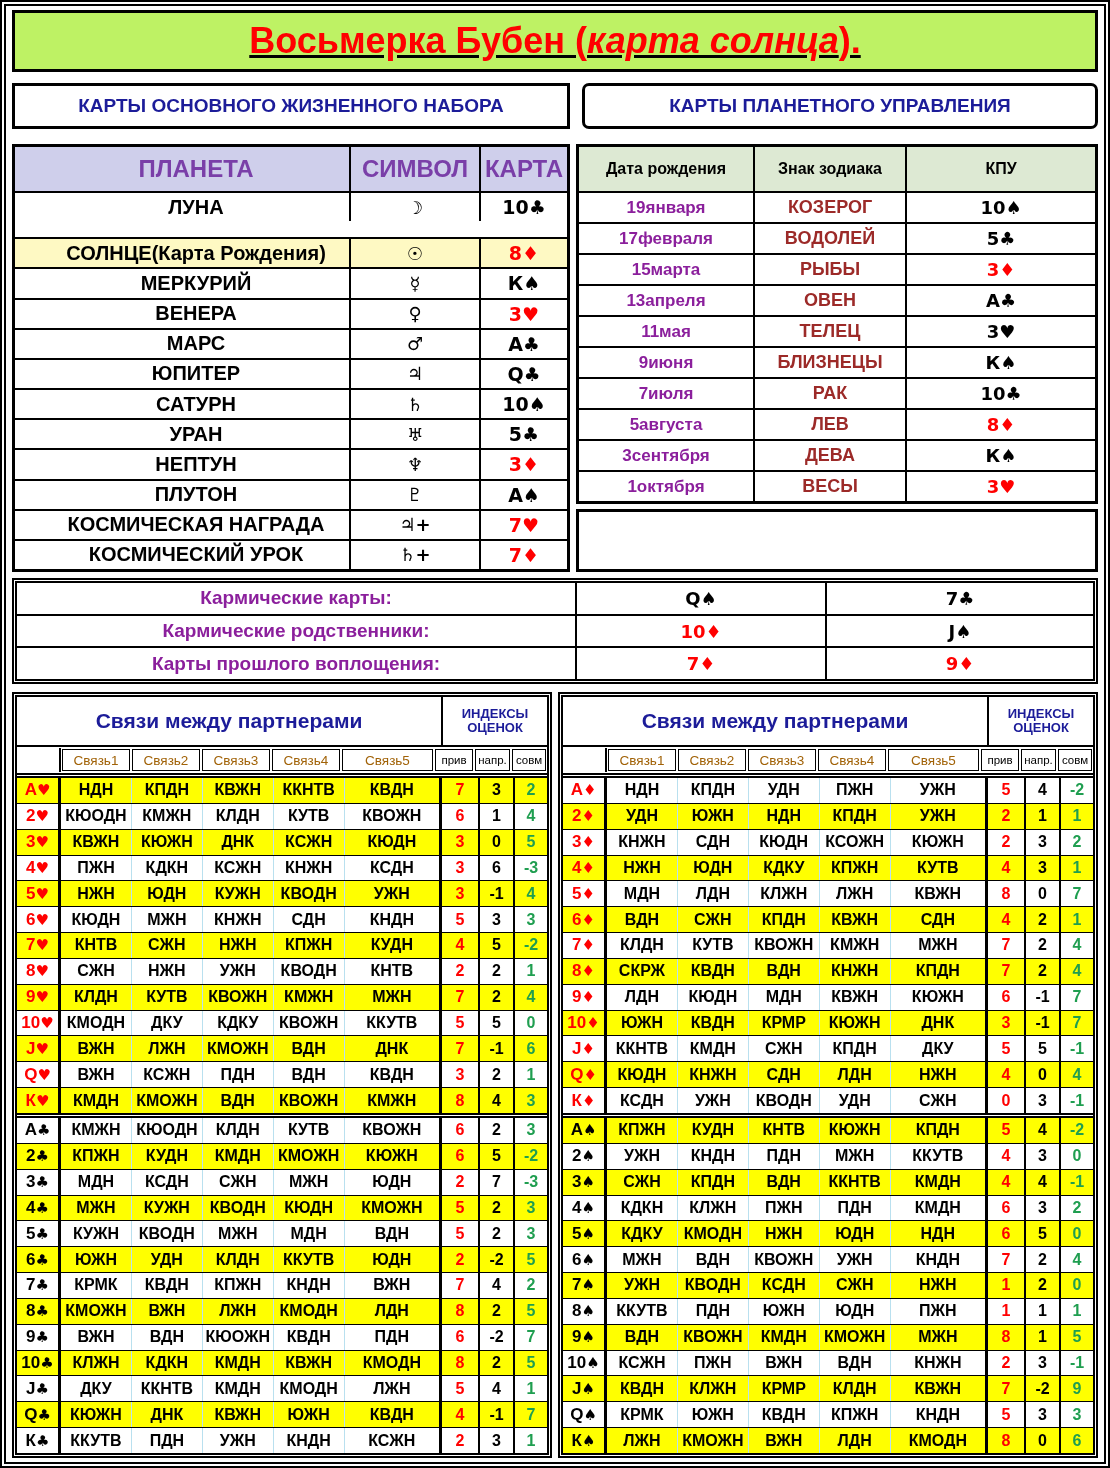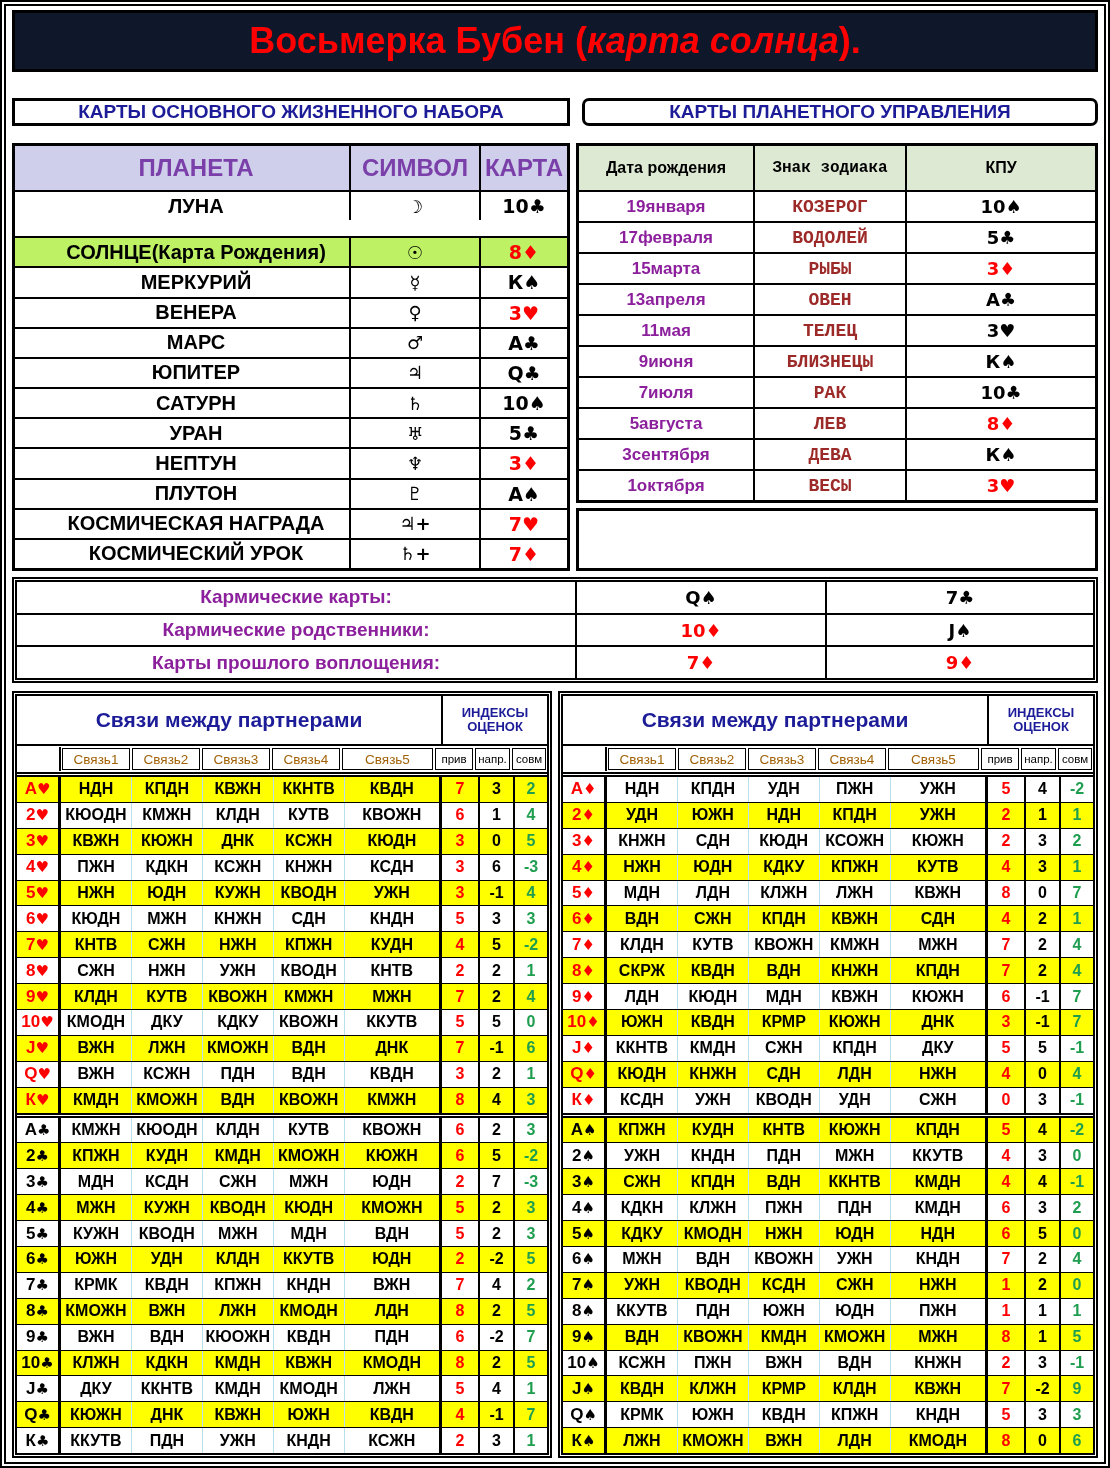--- a/index.html
+++ b/index.html
@@ -1,49 +1,49 @@
 <!DOCTYPE html>
 <html><head>
 <meta charset="utf-8">
 <style>
   html,body{margin:0;padding:0;background:#fff;}
   body{width:1110px;height:1468px;font-family:"Liberation Sans",sans-serif;}
   .page{box-sizing:border-box;width:1110px;height:1468px;border:6px double #000;
         padding:4px 6px;display:flex;flex-direction:column;background:#fff;}
   
-  .title-bar{flex:0 0 56px;border:3px solid #000;background:#0f172a;display:flex;
-             align-items:center;justify-content:center;margin-bottom:17px;}
+  .title-bar{flex:0 0 56px;border:3px solid #000;background:#bef264;display:flex;
+             align-items:center;justify-content:center;margin-bottom:11px;text-decoration:underline;}
   .title-bar span,.title-bar i{color:#ff0000;font-weight:bold;font-size:36px;white-space:pre;}
   
-  .sec-headers{flex:0 0 46px;display:flex;gap:12px;margin-bottom:8px;align-items:center;}
+  .sec-headers{flex:0 0 46px;display:flex;gap:12px;margin-bottom:15px;}
   .sec-h{border:3px solid #000;display:flex;align-items:center;justify-content:center;
          color:#1c1c99;font-weight:bold;font-size:19px;box-sizing:border-box;}
   .sec-h.left{width:558px;} .sec-h.right{flex:1;border-radius:7px;}
   
   .top-tables{flex:0 0 428px;display:flex;gap:6px;}
   .planets{width:558px;box-sizing:border-box;border:3px solid #000;display:flex;flex-direction:column;}
   .p-head{flex:0 0 44px;display:flex;background:#cfcfeb;border-bottom:2px solid #000;}
   .p-head .pcell{color:#7a3fa8;font-weight:bold;font-size:24px;}
   .pcell{display:flex;align-items:center;justify-content:center;box-sizing:border-box;}
   .pcell.c0{width:336px;border-right:2px solid #000;padding-left:28px;}
   .pcell.c1{width:130px;border-right:2px solid #000;}
   .pcell.c2{flex:1;}
   .prow{flex:1;display:flex;}
   .prow+.prow{border-top:2px solid #000;}
   .prow .c0{font-weight:bold;font-size:20px;color:#000;}
   .prow .c1{font-family:"DejaVu Sans",sans-serif;font-size:18px;font-weight:bold;}
   .prow .c2{font-family:"DejaVu Sans",sans-serif;font-size:19px;font-weight:bold;}
-  .prow.hl{background:#bef264;margin-top:16px;}
+  .prow.hl{background:#fef9c3;margin-top:16px;}
   .ruling-col{flex:1;display:flex;flex-direction:column;gap:5px;}
   .ruling{flex:0 0 360px;border:3px solid #000;display:flex;flex-direction:column;box-sizing:border-box;}
   .r-head{flex:0 0 44px;display:flex;background:#dde9d3;border-bottom:2px solid #000;}
   .r-head .rcell{font-weight:bold;font-size:16px;color:#000;text-align:center;line-height:1.15;}
   .rcell{display:flex;align-items:center;justify-content:center;box-sizing:border-box;}
   .rcell.c0{width:176px;border-right:2px solid #000;}
-  .rcell.c1{width:152px;border-right:2px solid #000;font-family:Liberation Mono, monospace;}
+  .rcell.c1{width:152px;border-right:2px solid #000;}
   .rcell.c2{flex:1;}
   .rrow{flex:1;display:flex;}
   .rrow+.rrow{border-top:2px solid #000;}
   .rrow .c0{color:#8b1f9c;font-weight:bold;font-size:17px;}
   .rrow .c1{color:#9c2a28;font-weight:bold;font-size:18px;}
   .rrow .c2{font-family:"DejaVu Sans",sans-serif;font-weight:bold;font-size:18px;}
   .empty-box{flex:1;border:3px solid #000;}
   
   .karmic{flex:0 0 96px;border:5px double #000;margin-top:6px;display:flex;flex-direction:column;}
   .krow{flex:1;display:flex;}

